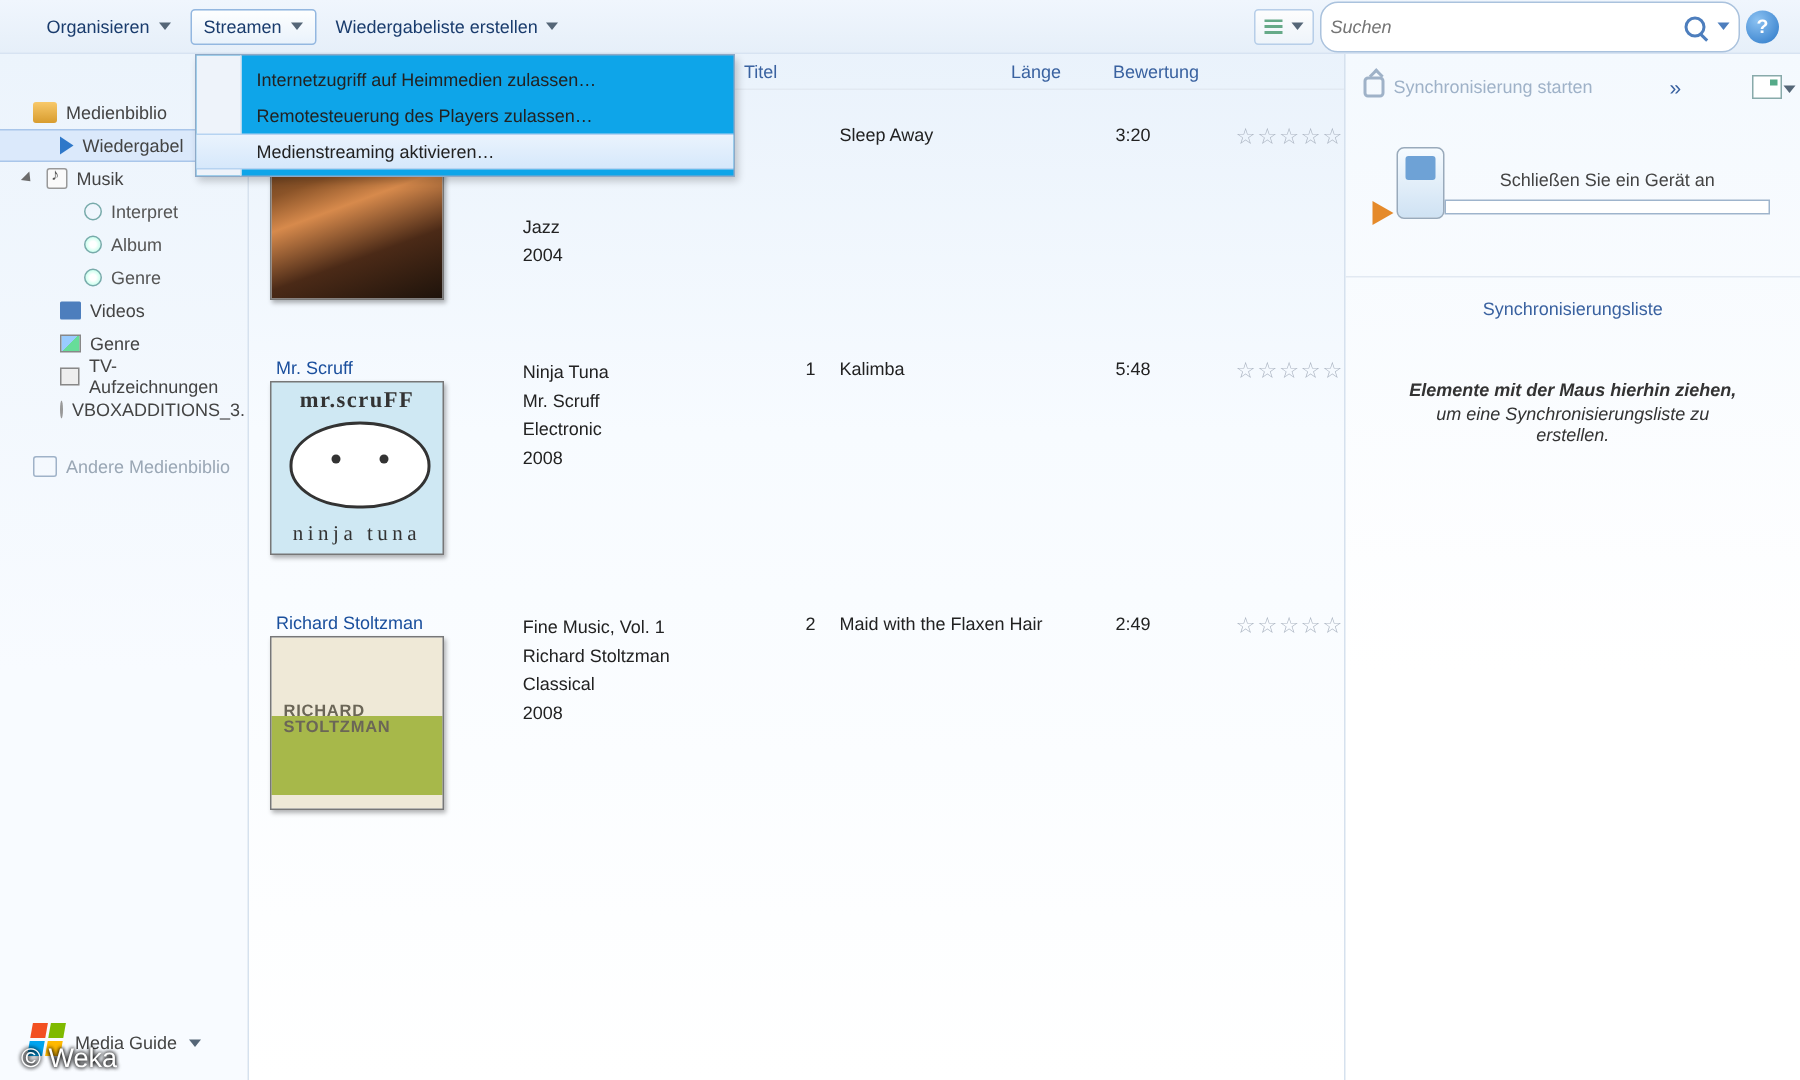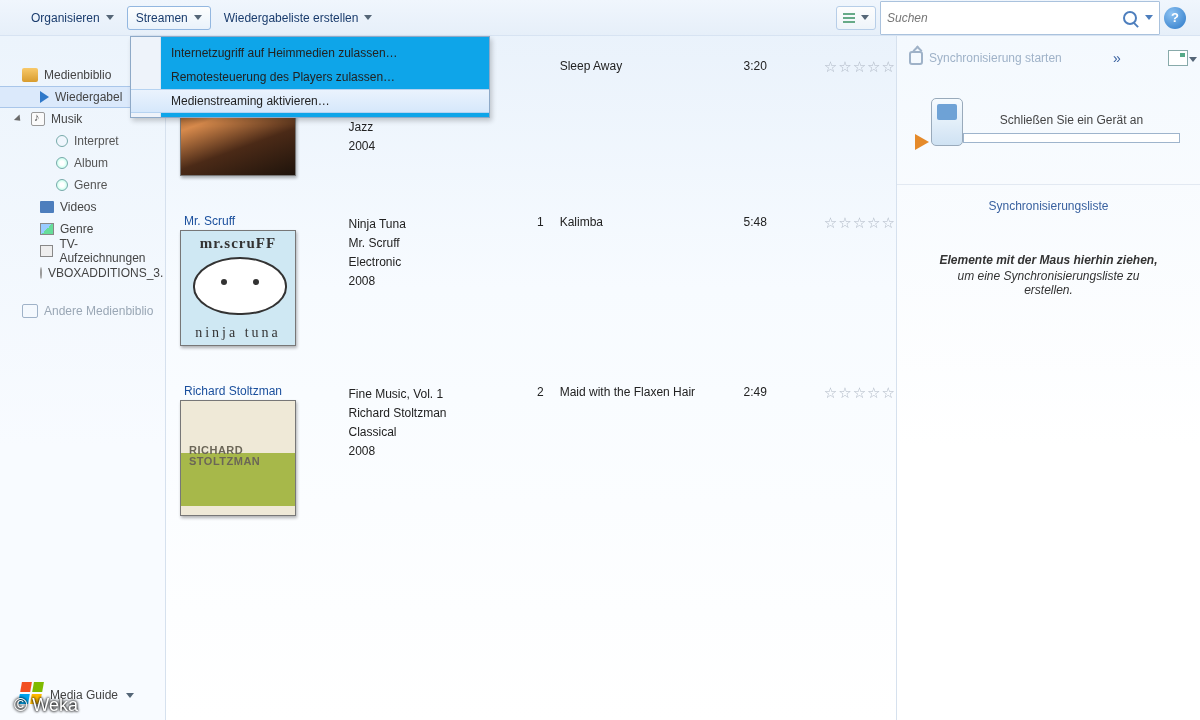--- a/index.html
+++ b/index.html
@@ -31,21 +31,21 @@
   .tb-flex { flex: 1 1 auto; }
 
   #view-btn {
     display: inline-flex; align-items: center; gap: 4px; height: 24px; padding: 0 6px;
     border: 1px solid #b7cee8; border-radius: 3px;
     background: linear-gradient(to bottom, #fdfdfd, #eef4fa); color: #3a6296;
   }
 
   #search {
     display: flex; align-items: center; width: 280px; height: 24px;
-    border: 1px solid #aac2dd; border-radius: 1px; background: #fff; padding: 16px 6px; gap: 6px;
+    border: 1px solid #aac2dd; border-radius: 12px; background: #fff; padding: 16px 6px; gap: 6px;
   }
   #search input { flex: 1; border: 0; outline: 0; font: inherit; font-style: italic; color: #888; }
   #search .mag { width: 14px; height: 14px; border: 2px solid #4d7ebd; border-radius: 50%; position: relative; }
   #search .mag::after { content:""; position:absolute; width:2px; height:6px; background:#4d7ebd; right:-2px; bottom:-5px; transform:rotate(-45deg);}
   #search .chev-down { border-top-color:#4d7ebd; }
 
   #help-btn {
     width: 22px; height: 22px; border-radius: 50%; background: radial-gradient(circle at 35% 30%, #8cc2f2, #2a77c7);
     color:#fff; font-weight:bold; display:flex; align-items:center; justify-content:center; font-size:13px; cursor:pointer;
   }
@@ -281,20 +281,25 @@
     <div class="bottom">
       <div class="sb-item" id="media-guide">
         <span class="winlogo"></span>
         <span>Media Guide</span>
         <span class="chev-down"></span>
       </div>
     </div>
   </div>
 
   <div id="main">
+    <div id="col-head">
+      <span class="ch w-title">Titel</span>
+      <span class="ch w-len">Länge</span>
+      <span class="ch w-rate">Bewertung</span>
+    </div>
 
     <div id="tracks">
 
       <div class="album-row">
         <div class="artist-col">
           <div class="artist-link"></div>
           <div class="cover bob"></div>
         </div>
         <div class="meta-col" style="padding-top:60px;">
           <div>Jazz</div>

